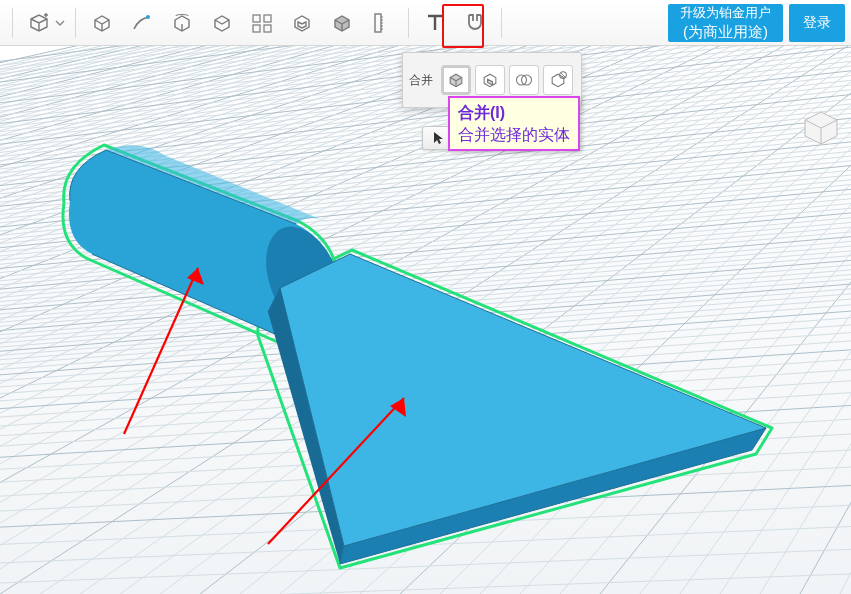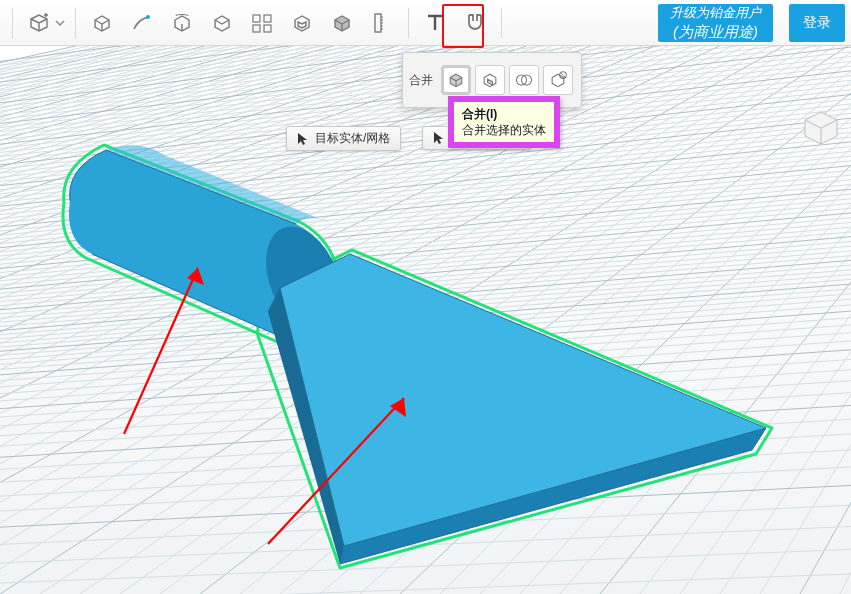--- a/index.html
+++ b/index.html
@@ -21,21 +21,21 @@
     border-radius: 3px; position: relative;
   }
   .tb-btn svg { width: 24px; height: 24px; }
   .tb-spacer { flex: 1; }
   .tb-chevron { margin-left: -4px; margin-right: 4px; display:flex; align-items:center; }
 
   .btn-blue {
     background: #1aa1e2; color: #fff; border-radius: 2px;
     padding: 4px 12px; font-size: 13px; text-align: center;
     display: flex; flex-direction: column; justify-content: center;
-    height: 38px; margin-right: 16px; font-style: italic;
+    height: 38px; margin-right: 6px;
   }
   .btn-blue .sub { font-size: 15px; opacity: .95; margin-top: 1px; }
   .btn-login {
     background: #1aa1e2; color:#fff; border-radius:2px;
     height:38px; padding: 0 14px; font-size:14px; display:flex; align-items:center;
   }
 
   
   .tb-highlight {
     position:absolute; border:2px solid #e11; border-radius:2px; pointer-events:none;
@@ -52,22 +52,22 @@
   }
   .dropdown .label { font-size:12px; color:#444; margin-right:6px; }
   .dropdown .dd-btn {
     width:30px; height:30px; margin:0 2px; border:1px solid #cfcfcf;
     background:#fff; border-radius:3px; display:flex; align-items:center;justify-content:center;
   }
   .dropdown .dd-btn.active { background:#fff; box-shadow:0 0 0 2px #cbcbcb inset; }
 
   
   .tooltip {
-    position:absolute; background:#ffffe1; border:6px solid #d946ef;
-    padding:4px 8px; font-size:12px; color:#0f172a; line-height:1.35;
+    position:absolute; background:#ffffe1; border:2px solid #d946ef;
+    padding:4px 8px; font-size:16px; color:#6d28d9; line-height:1.35;
     z-index:25; box-shadow: 2px 2px 4px rgba(0,0,0,.2);
     white-space:nowrap;
   }
   .tooltip .t-title { font-weight:bold; }
 
   
   .prompt {
     position:absolute;
     background:linear-gradient(#fcfcfc,#ececec);
     border:1px solid #c8c8c8; border-radius:3px;
@@ -513,26 +513,20 @@
     <g>
       <line class="arrow" x1="124" y1="388" x2="198" y2="222"></line>
       <polygon class="arrow-head" points="198,222 204,239 187,232"></polygon>
     </g>
     <g>
       <line class="arrow" x1="268" y1="498" x2="404" y2="352"></line>
       <polygon class="arrow-head" points="404,352 406,371 390,360"></polygon>
     </g>
   </svg>
 
-  <div class="prompt" style="top:80px; left:286px;">
-    <svg class="cursor" width="12" height="14" viewBox="0 0 12 14">
-        <path d="M1 1l0 11 3-3 2 4 2-1-2-4 4 0z" fill="#333"></path>
-      </svg>
-    <span>目标实体/网格</span>
-  </div>
   <div class="prompt" style="top:80px; left:422px; width:110px; height:24px; overflow:hidden;">
     <svg class="cursor" width="12" height="14" viewBox="0 0 12 14">
         <path d="M1 1l0 11 3-3 2 4 2-1-2-4 4 0z" fill="#333"></path>
       </svg>
   </div>
 
   <div class="cube-widget">
     <svg viewBox="0 0 48 48">
         <g fill="#f4f4f4" stroke="#bcbcbc" stroke-width="1">
           <path d="M8 18l16-8 16 8v16l-16 8-16-8z"></path>

